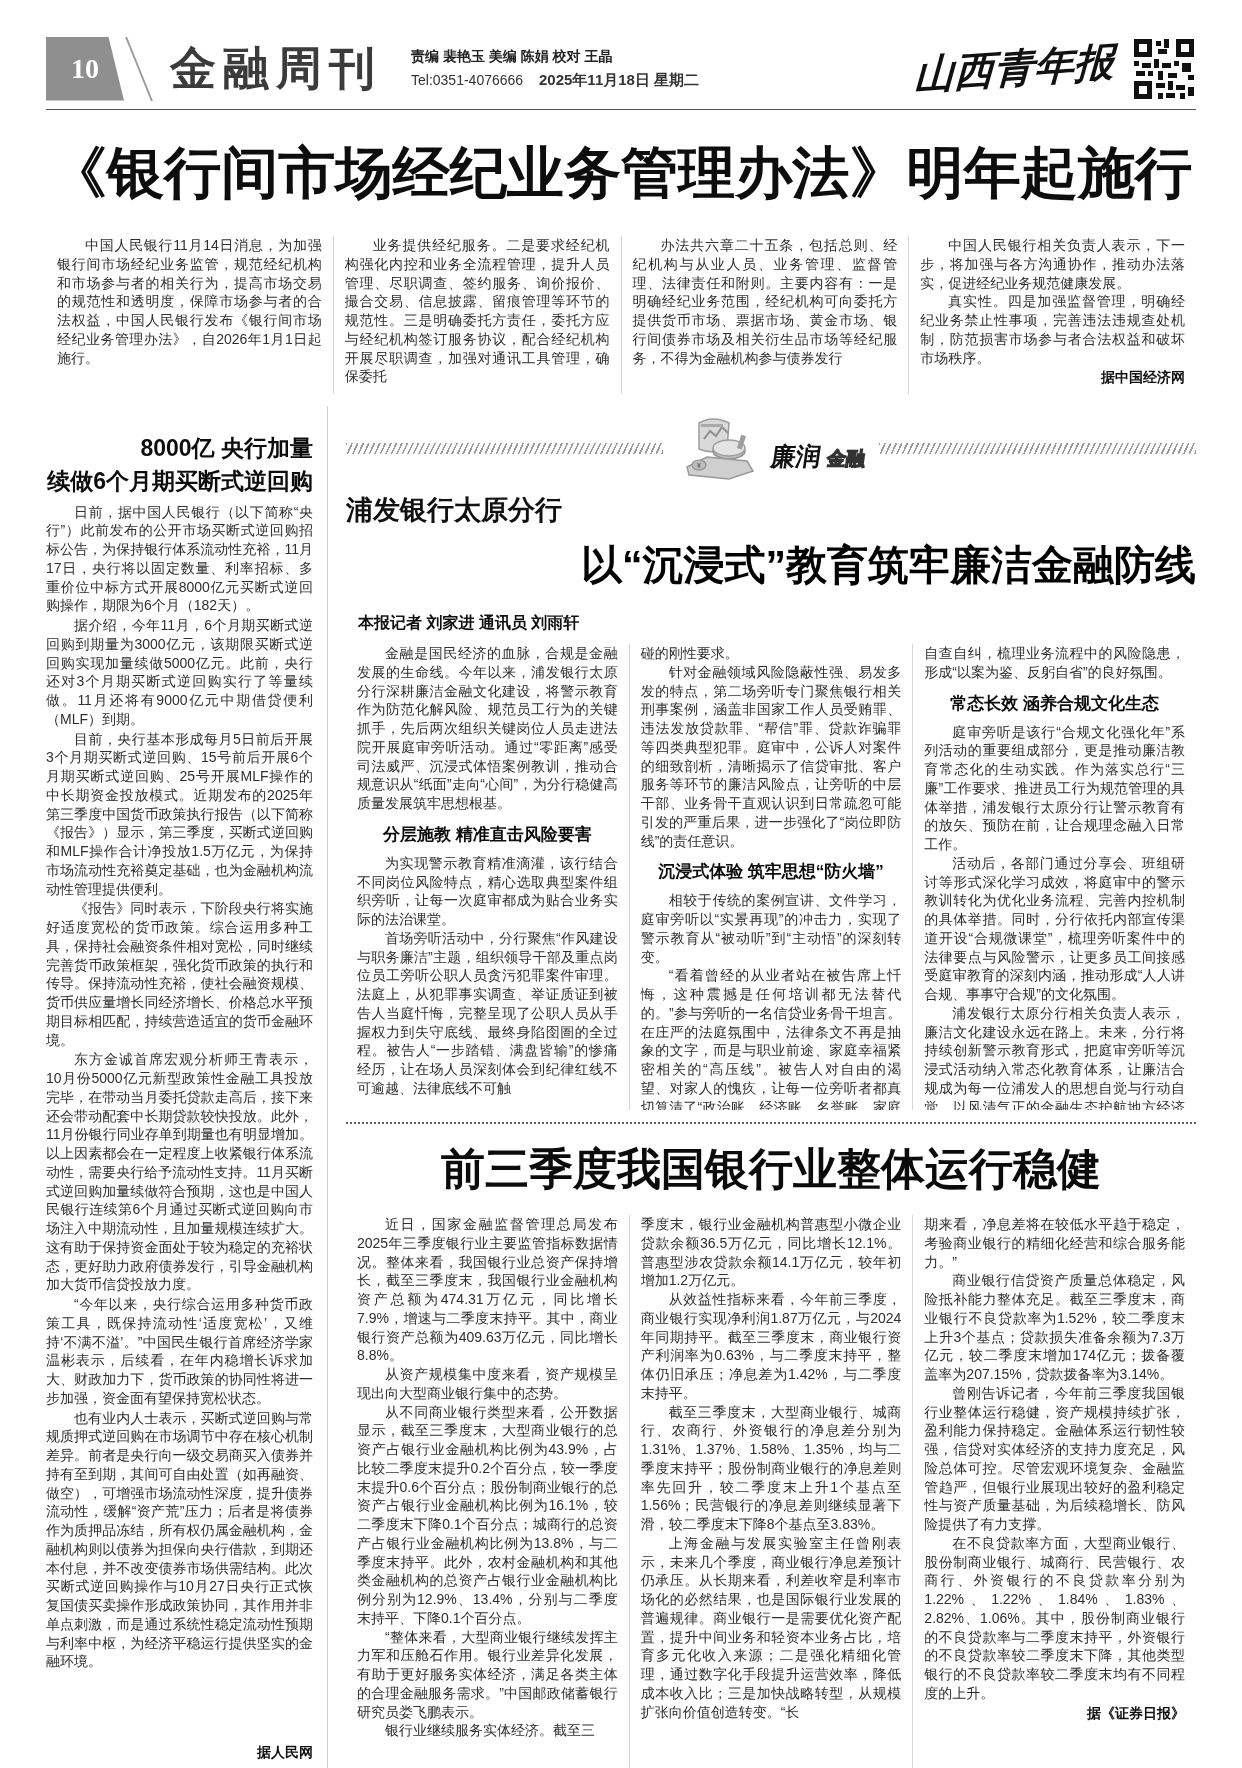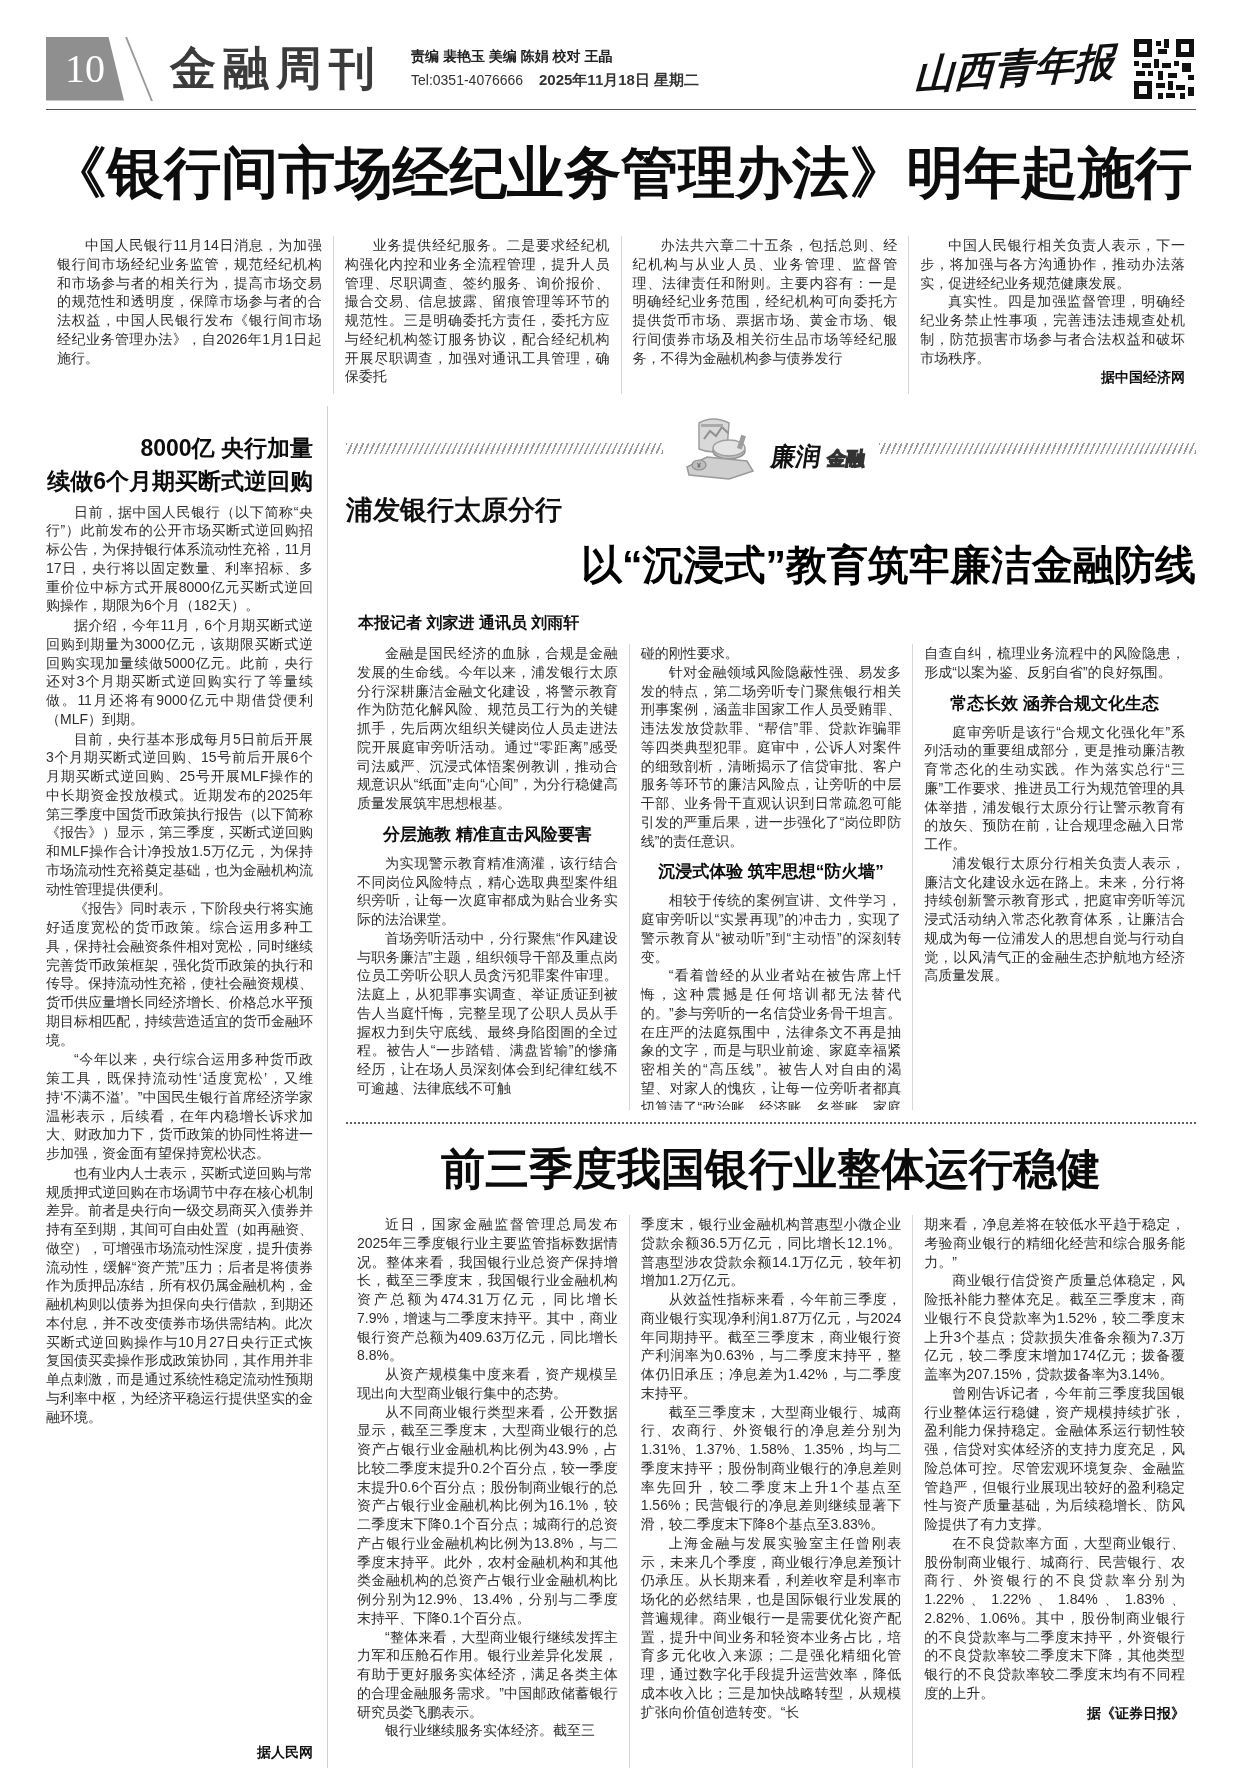--- a/index.html
+++ b/index.html
@@ -9,21 +9,21 @@
     position:relative; width:1242px; height:1768px; margin:0 auto;
     background:#ffffff; color:#222; overflow:hidden;
     padding:34px 46px 0 46px;
   }
   
   .hdr { display:flex; align-items:center; height:76px; border-bottom:1.5px solid #555; padding-bottom:6px; }
   .pagenum {
     width:78px; height:64px; background:#8f8f8f; color:#fff;
     clip-path:polygon(0 0, 80% 0, 100% 100%, 0 100%);
     display:flex; align-items:center; justify-content:center;
-    font-size:40px; font-weight:normal; font-family:"Liberation Serif",serif;
+    font-size:28px; font-weight:bold; font-family:"Liberation Serif",serif;
   }
   .hdr-slash { width:2px; height:64px; background:#9a9a9a; transform:skewX(22deg); margin-left:14px; }
   .section-title {
     font-family:"Liberation Serif","DejaVu Serif",serif; font-weight:900;
     font-size:46px; color:#3b3b3b; letter-spacing:7px; margin-left:30px; white-space:nowrap;
   }
   .credits { margin-left:29px; line-height:1.55; }
   .credits .names { font-size:14px; font-weight:bold; color:#222; }
   .credits .telline { font-size:14px; color:#333; }
   .credits .telline .date { font-weight:bold; margin-left:12px; font-size:15px; }
@@ -148,20 +148,21 @@
     <div class="left-col">
       <div class="left-hl">
         <div>8000亿 央行加量</div>
         <div>续做6个月期买断式逆回购</div>
       </div>
       <div class="left-body">
         <p class="b">日前，据中国人民银行（以下简称“央行”）此前发布的公开市场买断式逆回购招标公告，为保持银行体系流动性充裕，11月17日，央行将以固定数量、利率招标、多重价位中标方式开展8000亿元买断式逆回购操作，期限为6个月（182天）。</p>
         <p class="b">据介绍，今年11月，6个月期买断式逆回购到期量为3000亿元，该期限买断式逆回购实现加量续做5000亿元。此前，央行还对3个月期买断式逆回购实行了等量续做。11月还将有9000亿元中期借贷便利（MLF）到期。</p>
         <p class="b">目前，央行基本形成每月5日前后开展3个月期买断式逆回购、15号前后开展6个月期买断式逆回购、25号开展MLF操作的中长期资金投放模式。近期发布的2025年第三季度中国货币政策执行报告（以下简称《报告》）显示，第三季度，买断式逆回购和MLF操作合计净投放1.5万亿元，为保持市场流动性充裕奠定基础，也为金融机构流动性管理提供便利。</p>
         <p class="b">《报告》同时表示，下阶段央行将实施好适度宽松的货币政策。综合运用多种工具，保持社会融资条件相对宽松，同时继续完善货币政策框架，强化货币政策的执行和传导。保持流动性充裕，使社会融资规模、货币供应量增长同经济增长、价格总水平预期目标相匹配，持续营造适宜的货币金融环境。</p>
+        <p class="b">东方金诚首席宏观分析师王青表示，10月份5000亿元新型政策性金融工具投放完毕，在带动当月委托贷款走高后，接下来还会带动配套中长期贷款较快投放。此外，11月份银行同业存单到期量也有明显增加。以上因素都会在一定程度上收紧银行体系流动性，需要央行给予流动性支持。11月买断式逆回购加量续做符合预期，这也是中国人民银行连续第6个月通过买断式逆回购向市场注入中期流动性，且加量规模连续扩大。这有助于保持资金面处于较为稳定的充裕状态，更好助力政府债券发行，引导金融机构加大货币信贷投放力度。</p>
         <p class="b">“今年以来，央行综合运用多种货币政策工具，既保持流动性‘适度宽松’，又维持‘不满不溢’。”中国民生银行首席经济学家温彬表示，后续看，在年内稳增长诉求加大、财政加力下，货币政策的协同性将进一步加强，资金面有望保持宽松状态。</p>
         <p class="b">也有业内人士表示，买断式逆回购与常规质押式逆回购在市场调节中存在核心机制差异。前者是央行向一级交易商买入债券并持有至到期，其间可自由处置（如再融资、做空），可增强市场流动性深度，提升债券流动性，缓解“资产荒”压力；后者是将债券作为质押品冻结，所有权仍属金融机构，金融机构则以债券为担保向央行借款，到期还本付息，并不改变债券市场供需结构。此次买断式逆回购操作与10月27日央行正式恢复国债买卖操作形成政策协同，其作用并非单点刺激，而是通过系统性稳定流动性预期与利率中枢，为经济平稳运行提供坚实的金融环境。</p>
       </div>
       <div class="left-src-row">
         <div class="src">据人民网</div>
       </div>
     </div>
 
     <div class="right-area">
 
@@ -203,20 +204,21 @@
             <p class="b">针对金融领域风险隐蔽性强、易发多发的特点，第二场旁听专门聚焦银行相关刑事案例，涵盖非国家工作人员受贿罪、违法发放贷款罪、“帮信”罪、贷款诈骗罪等四类典型犯罪。庭审中，公诉人对案件的细致剖析，清晰揭示了信贷审批、客户服务等环节的廉洁风险点，让旁听的中层干部、业务骨干直观认识到日常疏忽可能引发的严重后果，进一步强化了“岗位即防线”的责任意识。</p>
             <div class="subhead">沉浸式体验 筑牢思想“防火墙”</div>
             <p class="b">相较于传统的案例宣讲、文件学习，庭审旁听以“实景再现”的冲击力，实现了警示教育从“被动听”到“主动悟”的深刻转变。</p>
             <p class="b">“看着曾经的从业者站在被告席上忏悔，这种震撼是任何培训都无法替代的。”参与旁听的一名信贷业务骨干坦言。在庄严的法庭氛围中，法律条文不再是抽象的文字，而是与职业前途、家庭幸福紧密相关的“高压线”。被告人对自由的渴望、对家人的愧疚，让每一位旁听者都真切算清了“政治账、经济账、名誉账、家庭账”这几本人生大账。</p>
 
           </div>
           <div class="col">
             <p class="b" style="text-indent:0">自查自纠，梳理业务流程中的风险隐患，形成“以案为鉴、反躬自省”的良好氛围。</p>
             <div class="subhead">常态长效 涵养合规文化生态</div>
             <p class="b">庭审旁听是该行“合规文化强化年”系列活动的重要组成部分，更是推动廉洁教育常态化的生动实践。作为落实总行“三廉”工作要求、推进员工行为规范管理的具体举措，浦发银行太原分行让警示教育有的放矢、预防在前，让合规理念融入日常工作。</p>
+            <p class="b">活动后，各部门通过分享会、班组研讨等形式深化学习成效，将庭审中的警示教训转化为优化业务流程、完善内控机制的具体举措。同时，分行依托内部宣传渠道开设“合规微课堂”，梳理旁听案件中的法律要点与风险警示，让更多员工间接感受庭审教育的深刻内涵，推动形成“人人讲合规、事事守合规”的文化氛围。</p>
             <p class="b">浦发银行太原分行相关负责人表示，廉洁文化建设永远在路上。未来，分行将持续创新警示教育形式，把庭审旁听等沉浸式活动纳入常态化教育体系，让廉洁合规成为每一位浦发人的思想自觉与行动自觉，以风清气正的金融生态护航地方经济高质量发展。</p>
           </div>
         </div>
       </div>
 
       <div class="dotted-rule"></div>
 
       <div style="display:flex;flex-direction:column;flex:1;overflow:hidden;">
         <h2 class="btm-hl">前三季度我国银行业整体运行稳健</h2>
         <div class="btm-cols">

